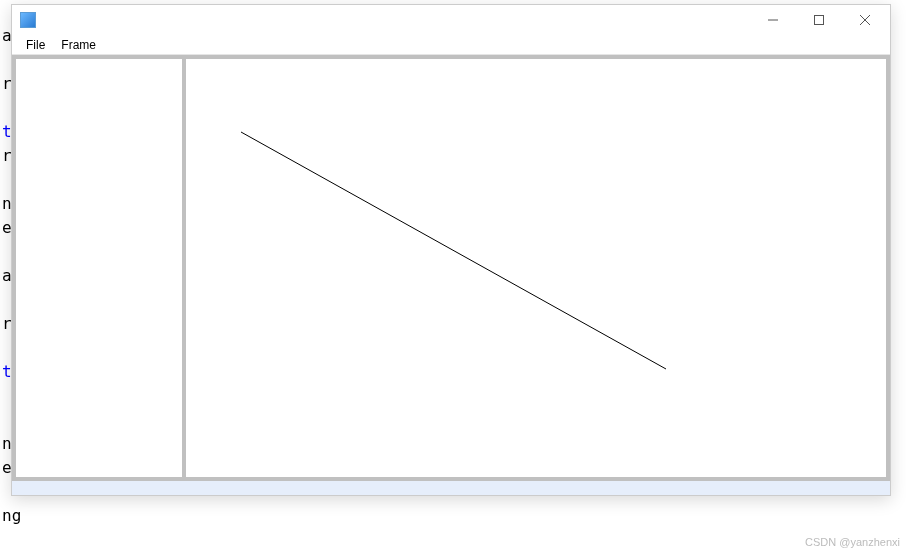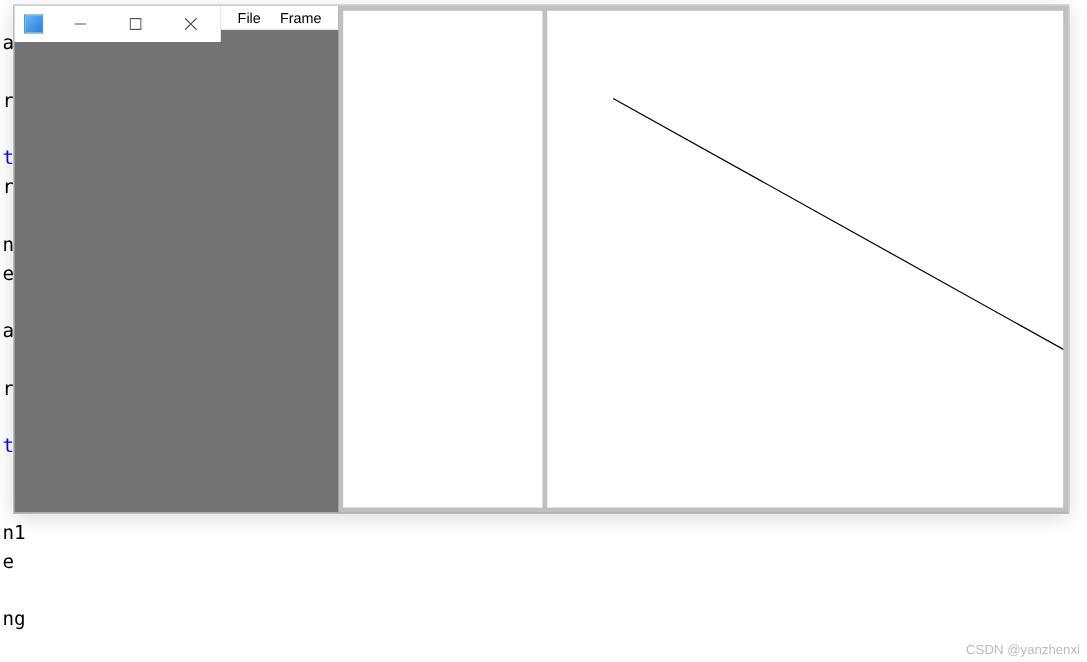--- a/index.html
+++ b/index.html
@@ -23,26 +23,26 @@
       white-space: pre;
       user-select: none;
     }
     .cb-kw { color: #0000ff; }
     .cb-red { color: #c00; }
     .app-window {
       position: absolute;
       top: 4px;
       left: 11px;
       width: 880px;
-      height: 424px;
-      background: #737373;
+      height: 492px;
+      background: #fef9c3;
       border: 1px solid #ccc;
       box-shadow: 0 4px 16px rgba(0,0,0,0.15);
       display: flex;
-      flex-direction: row;
+      flex-direction: column;
     }
     .titlebar {
       height: 30px;
       display: flex;
       align-items: center;
       padding: 0 2px 0 8px;
       background: #fff;
     }
     .app-icon {
       width: 16px;

